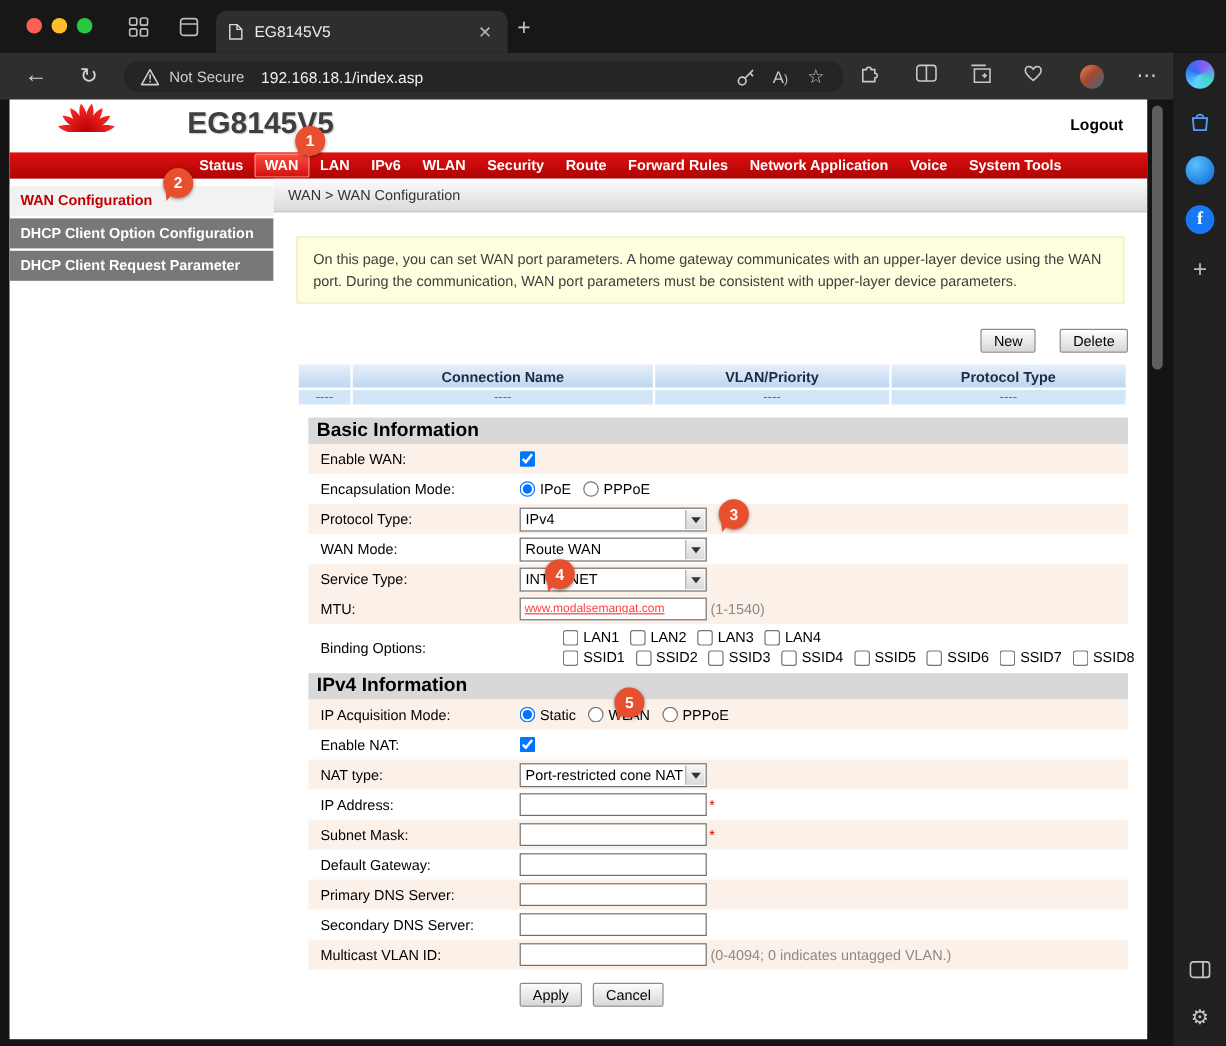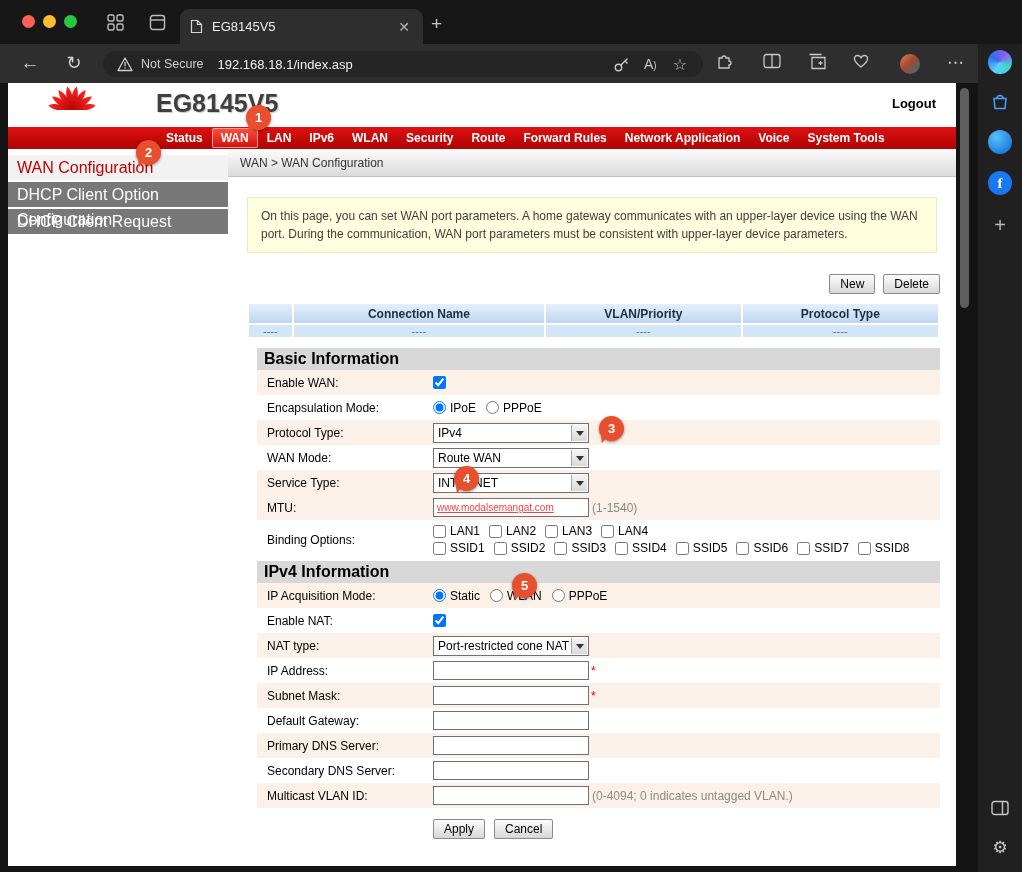--- a/index.html
+++ b/index.html
@@ -41,29 +41,29 @@
   .pg-header { position:absolute; left:0; top:0; width:948px; height:44px; background:#fff; }
   .logo { position:absolute; left:16px; top:2px; width:96px; text-align:center; }
   .brand { color:#e40521; font-weight:bold; font-size:13px; letter-spacing:1.5px;margin-top:43px; }
   .model { position:absolute; left:148px; top:6px; font-size:25px; font-weight:bold; color:#3f3f3f; text-shadow:1px 1px 1px #c9c9c9; }
   .logout { position:absolute; right:20px; top:13px; font-size:13px; font-weight:bold; color:#000; }
   .navbar { position:absolute; left:0; top:44px; width:948px; height:22px;
             background:linear-gradient(#df1010,#ae0404); display:flex; align-items:center; padding-left:149px; }
   .nav-item { color:#fff; font-size:12px; font-weight:bold; padding:3px 9px; white-space:nowrap; }
   .nav-item.active { background:linear-gradient(#ff5140,#cf0e0e); box-shadow:inset 0 0 0 1px #ff9d8a; border-radius:2px; }
   .side { position:absolute; left:0; top:66px; width:220px; height:717px; background:#fff; padding-top:6px; }
-  .side-item { height:25px; line-height:25px; padding-left:9px; font-size:16px; font-weight:normal; margin-bottom:2px; }
+  .side-item { height:25px; line-height:25px; padding-left:9px; font-size:12px; font-weight:bold; margin-bottom:2px; }
   .side-item.active { background:#f2f2f2; color:#c00000; }
   .side-item.gray { background:#787878; color:#fff; }
   .main { position:absolute; left:220px; top:66px; width:728px; height:717px; background:#fff; }
   .crumbbar { height:28px; line-height:28px; background:linear-gradient(#fcfcfc,#dadada);
               border-bottom:1px solid #c2c2c2; font-size:12px; color:#333; padding-left:12px; }
   .content { padding:20px 0 0 19px; }
   .notice { width:690px; background:#ffffdf; border:1px solid #ebebc0; padding:9px 13px; font-size:12px; color:#3d3d3d; line-height:1.5; }
-  .actions { width:693px; display:flex; justify-content:flex-end; gap:8px; margin-top:21px; }
+  .actions { width:693px; display:flex; justify-content:flex-end; gap:20px; margin-top:21px; }
   .btn { background:linear-gradient(#fdfdfd,#d7d7d7); border:1px solid #8a8a8a; border-radius:2px;
          font-size:12px; padding:2px 10px; color:#000; font-family:inherit; }
   table.grid { margin-top:8px; border-collapse:collapse; width:693px; }
   table.grid th { background:linear-gradient(#e6effb,#bdd7f0); border:2px solid #fff; font-size:12px; color:#1c2c44; height:21px; font-weight:bold; }
   table.grid td { background:#d2e6f8; border:2px solid #fff; font-size:11px; color:#5d6d7d; text-align:center; height:13px; }
   .form { margin-top:9px; margin-left:10px; width:683px; }
   .sec { background:#d8d8d8; font-weight:bold; font-size:16px; color:#000; padding:2px 7px; margin-top:2px; }
   .frow { display:flex; align-items:center; min-height:25px; font-size:12px; color:#000; }
   .frow.alt { background:#fcf1e8; }
   .flabel { width:176px; padding-left:10px; flex-shrink:0; }
@@ -74,21 +74,21 @@
              display:flex; align-items:center; padding-left:4px; font-size:12px; }
   .fselect .arr { position:absolute; right:1px; top:1px; bottom:1px; width:16px;
                   background:linear-gradient(#f5f5f5,#d9d9d9); border-left:1px solid #a8a8a8;
                   display:flex; align-items:center; justify-content:center; }
   .fselect .arr::after { content:''; border:4px solid transparent; border-top:5px solid #333; margin-top:5px; }
   .tinput { width:156px; height:19px; border:1px solid #707070; font-size:12px; padding:0 3px; font-family:inherit; background:#fff; }
   .tinput.watermark { color:#ff4040; font-size:10px; text-decoration:underline; }
   .hint { color:#8a8a8a; font-size:12px; margin-left:3px; }
   .req { color:#e00000; font-size:12px; margin-left:2px; }
   .bind-lines { display:flex; flex-direction:column; justify-content:center; gap:3px; padding:4px 0; }
-  .bind-line { display:flex; align-items:center; }
+  .bind-line { display:flex; align-items:center;margin-left:36px; }
   .bind-line .opt { margin-right:9px; }
   .apply-row { margin-top:11px; padding-left:176px; display:flex; gap:9px; padding-bottom:14px; }
   
   .badge { position:absolute; width:25px; height:25px; background:#e84f2e; border-radius:50%;
            color:#fff; font-weight:bold; font-size:13px; display:flex; align-items:center; justify-content:center;
            box-shadow:0 1px 3px rgba(0,0,0,.45); z-index:100; }
   .badge::after { content:''; position:absolute; left:-4px; bottom:0px; border:6px solid transparent;
                   border-right-color:#e84f2e; transform:rotate(40deg); }
   .b1{left:246px; top:105px;} .b2{left:136px; top:140px;} .b3{left:599px; top:416px;}
   .b4{left:454px; top:466px;} .b5{left:512px; top:573px;}

